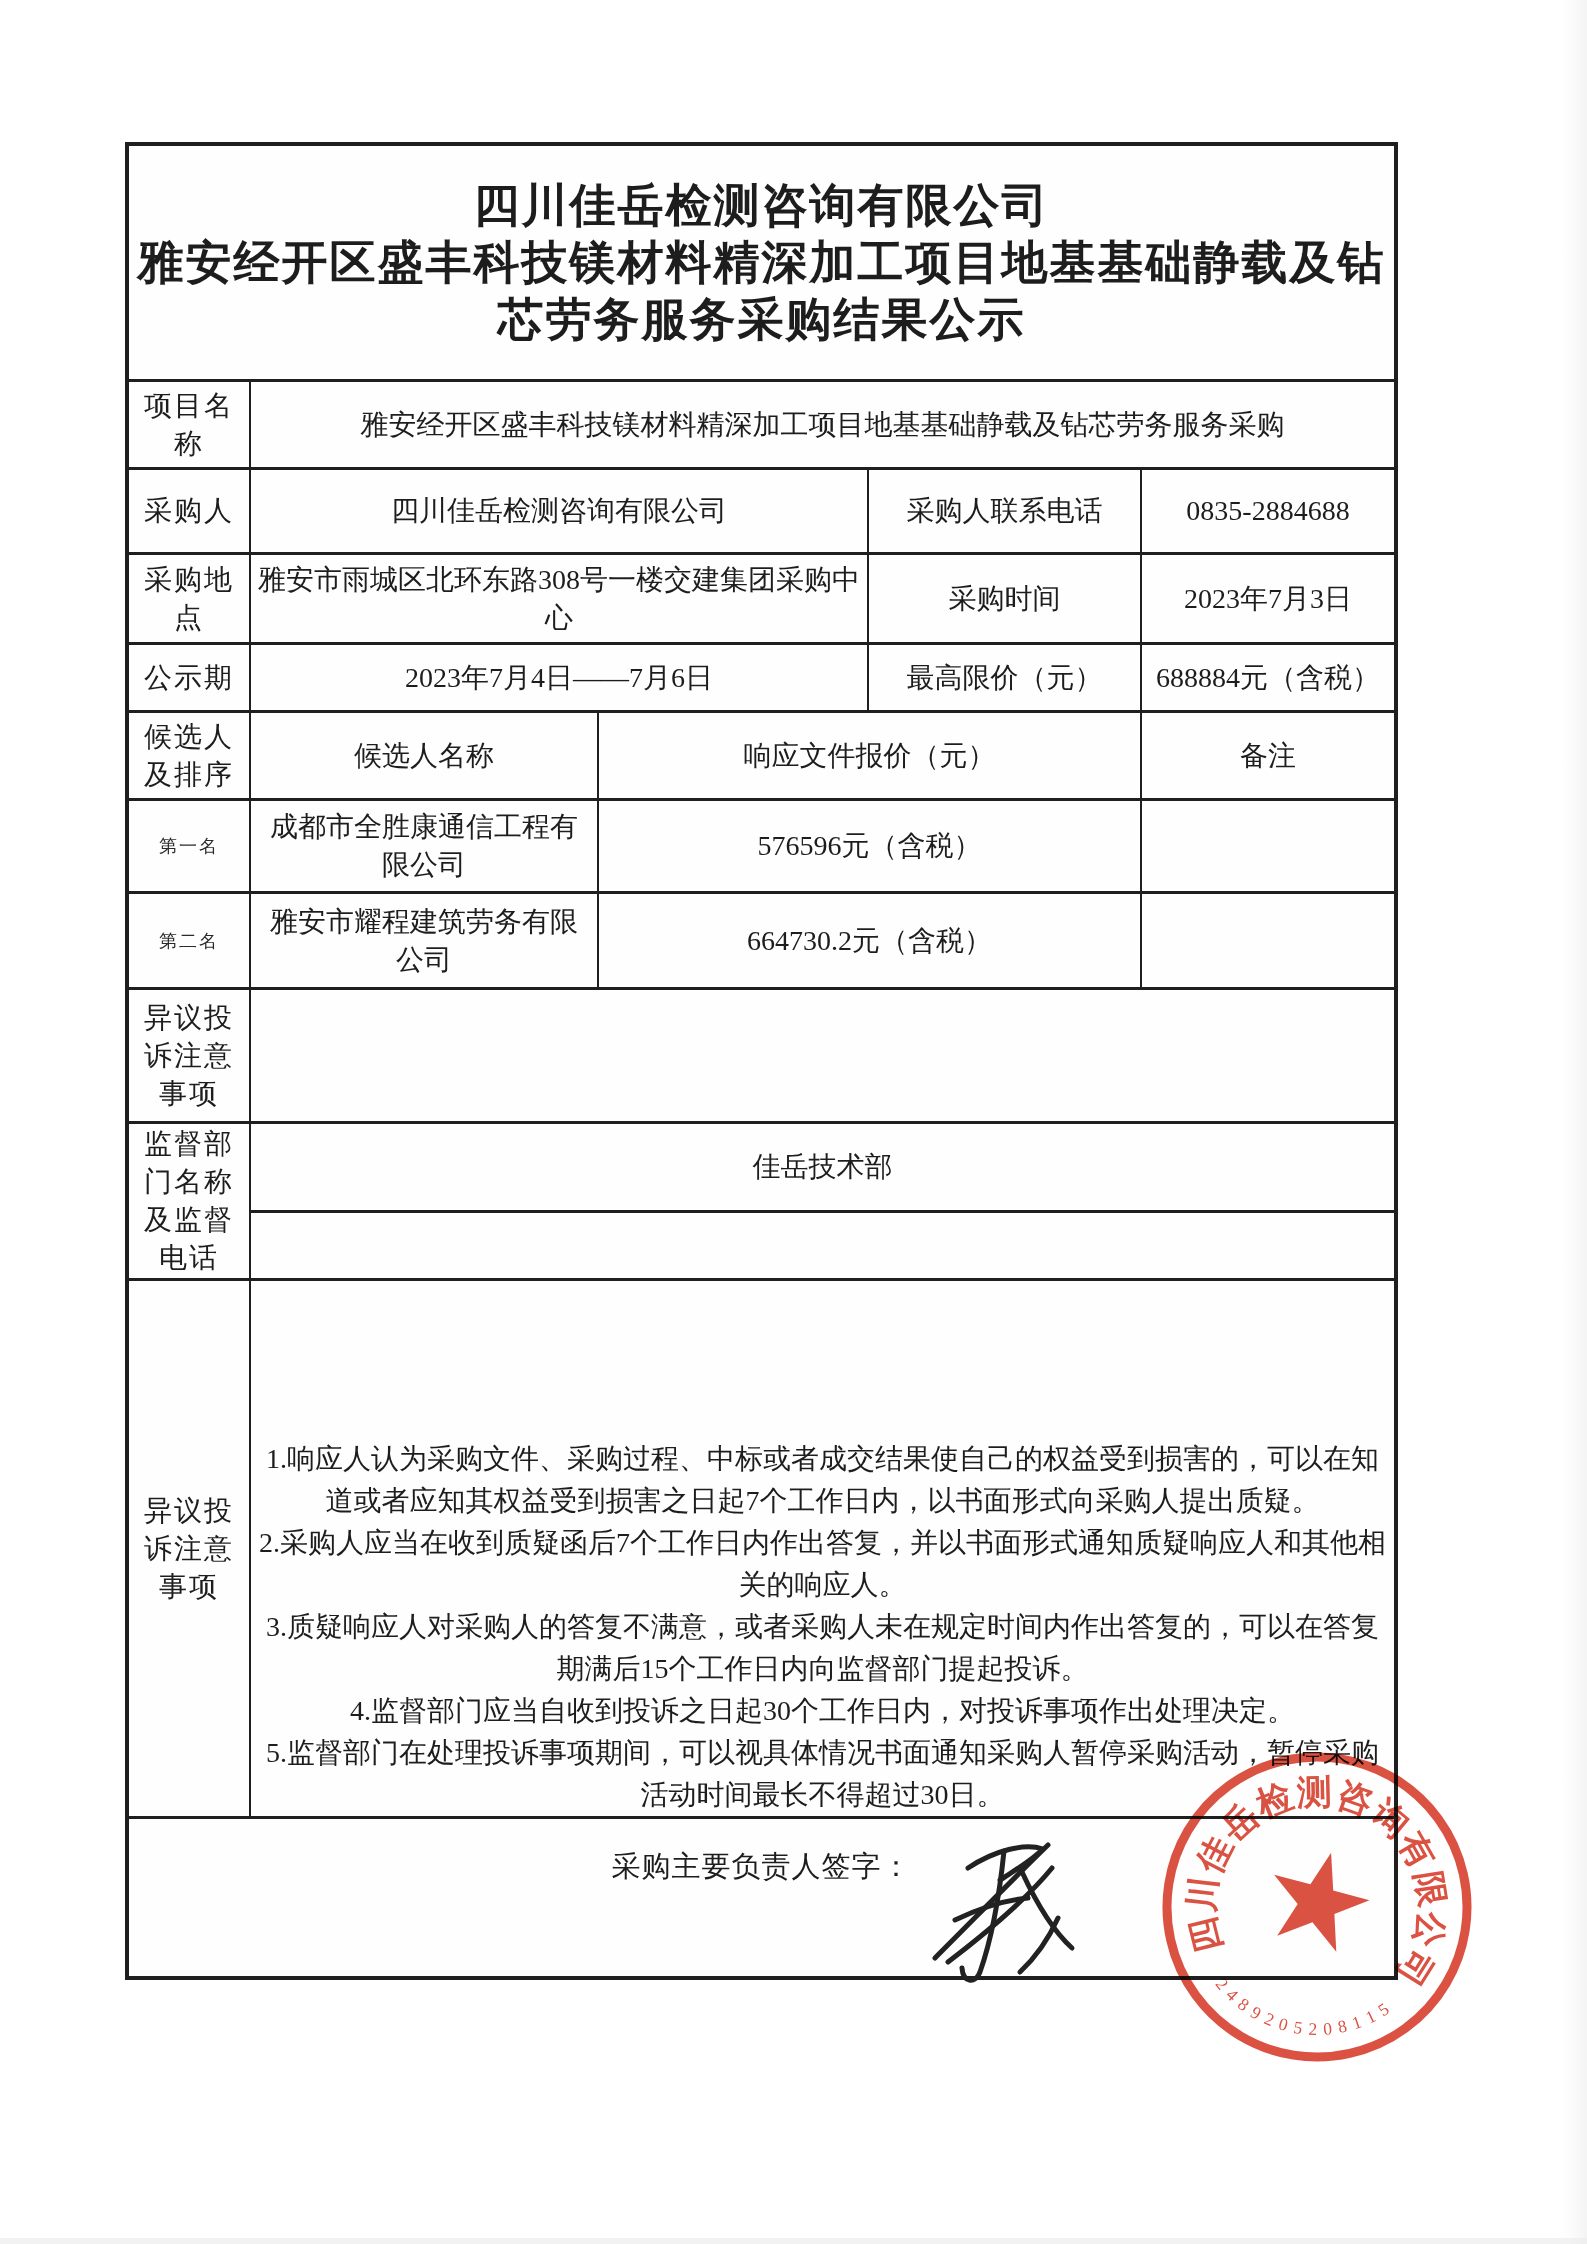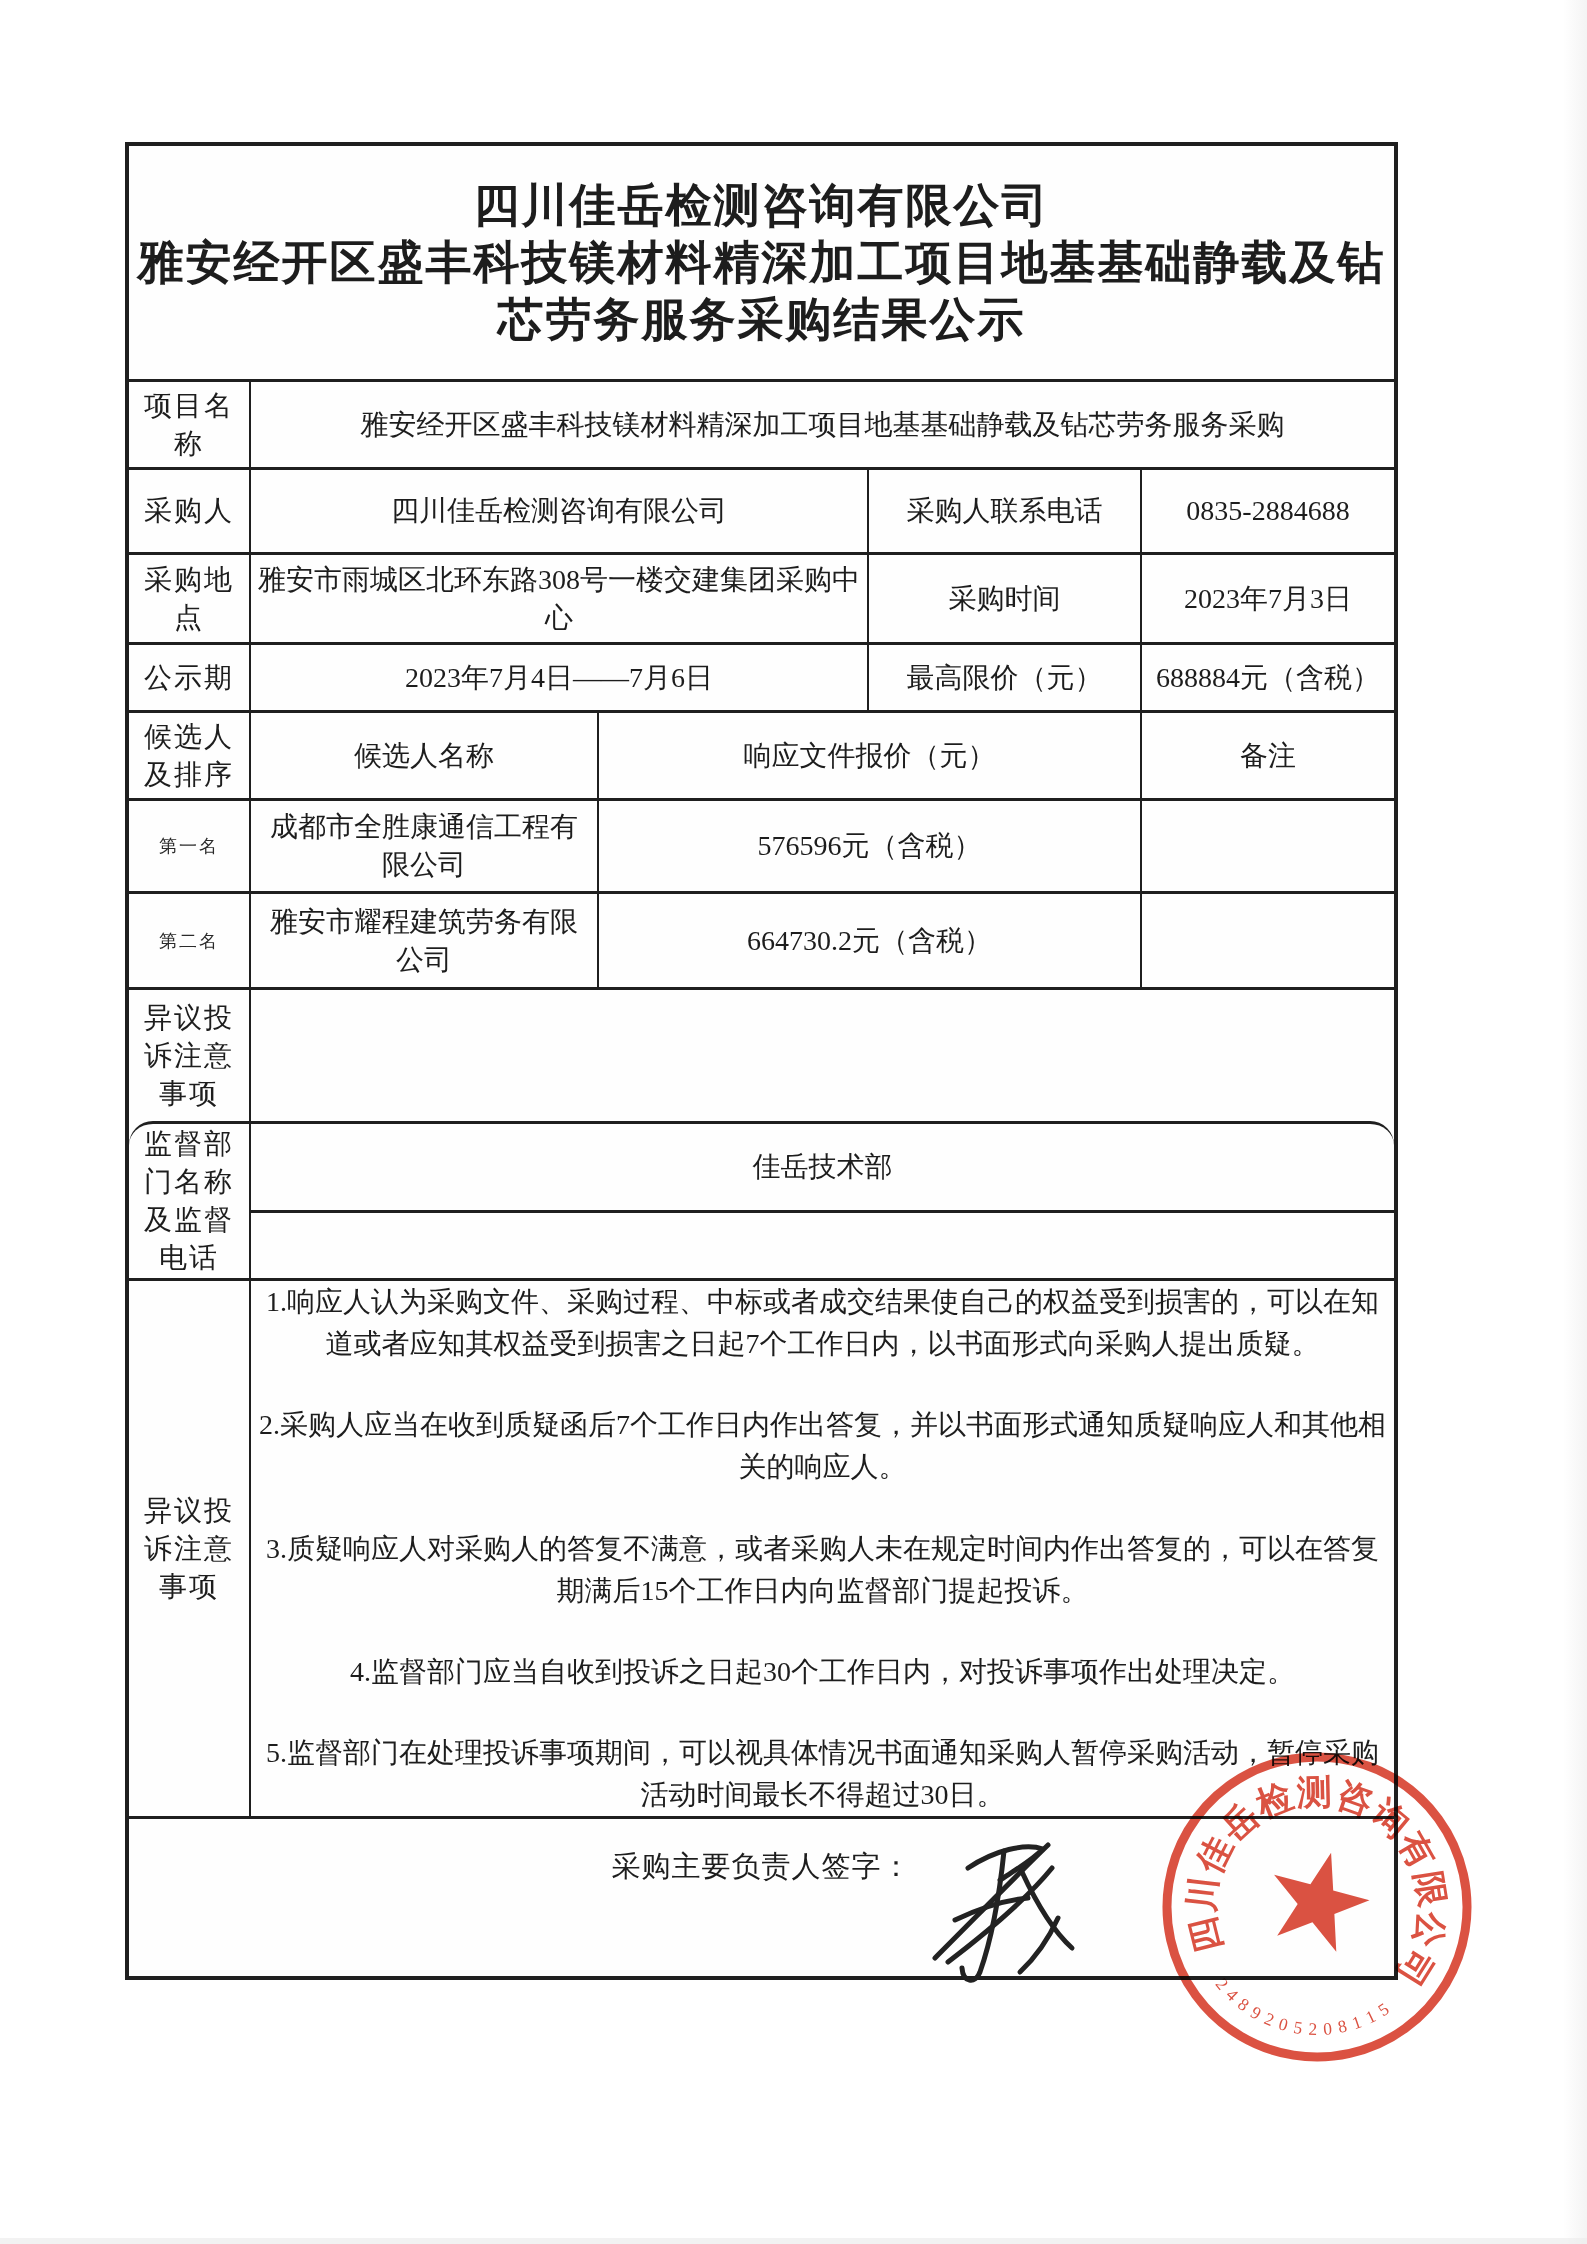--- a/index.html
+++ b/index.html
@@ -22,35 +22,35 @@
   #title-block div{font-size:46px;line-height:57px;font-weight:bold;letter-spacing:2px;text-align:center;}
   
   .h-project{height:88px;}
   .h-purchaser{height:85px;}
   .h-location{height:90px;}
   .h-publicity{height:68px;}
   .h-candidates{height:88px;}
   .h-first{height:93px;}
   .h-second{height:96px;}
   .h-other{height:134px;}
-  .h-supervision{height:157px;border-radius:24px;}
+  .h-supervision{height:157px;}
   .h-dispute{height:538px;}
   .h-sign{height:96px;}
   .w-mid{flex:0 0 618px;}
   .w-sub{flex:0 0 273px;}
   .w-name{flex:0 0 348px;padding:0 14px;}
   .w-quote{flex:0 0 543px;}
   .rank{font-size:18px;color:#2a2a2a;}
   .split{flex:1 1 auto;display:flex;flex-direction:column;border-left:2px solid #1f1f1f;}
   .split .sub{box-sizing:border-box;display:flex;align-items:center;justify-content:center;font-size:28px;}
   .split .sub-top{flex:0 0 86px;}
   .split .sub-bottom{flex:1 1 auto;border-top:3px solid #1f1f1f;}
   
   .dispute-cell{flex:1 1 auto;border-left:2px solid #1f1f1f;display:flex;flex-direction:column;
-                justify-content:space-between;padding:0 6px;box-sizing:border-box;}
+                justify-content:flex-end;padding:0 6px;box-sizing:border-box;}
   .dispute-cell p{margin:0;font-size:28px;line-height:42px;text-align:center;}
   
   .sign-cell{flex:1 1 auto;justify-content:center;font-size:29px;letter-spacing:1px;}
   
   #signature-svg{position:absolute;left:900px;top:1800px;width:220px;height:200px;z-index:5;}
   #stamp-svg{position:absolute;left:1147px;top:1737px;width:340px;height:340px;z-index:6;
              mix-blend-mode:multiply;opacity:0.88;}
   .scan-edge-right{position:absolute;right:0;top:0;width:24px;height:100%;
                    background:linear-gradient(to left,#ebebeb,rgba(255,255,255,0));opacity:.55;z-index:1;}
   .scan-edge-bottom{position:absolute;left:0;bottom:0;width:100%;height:6px;background:#ededed;opacity:.7;z-index:1;}

